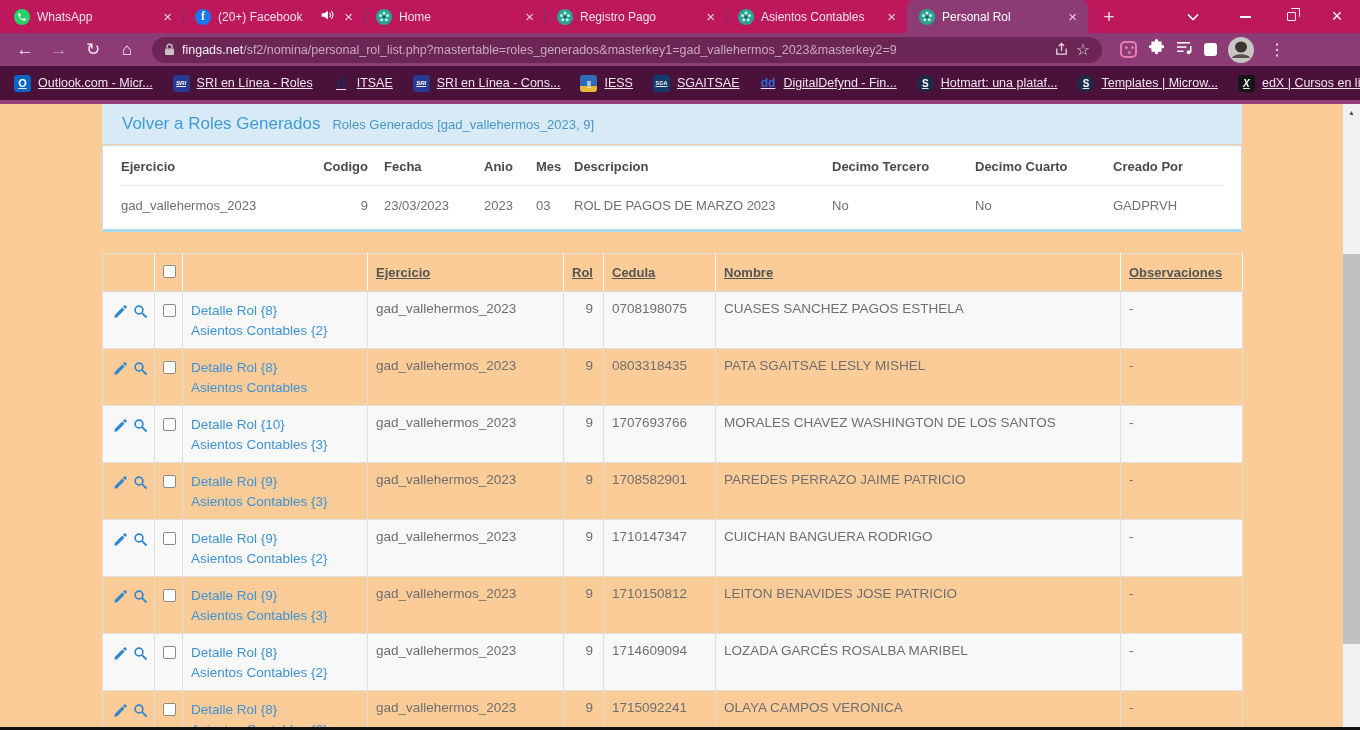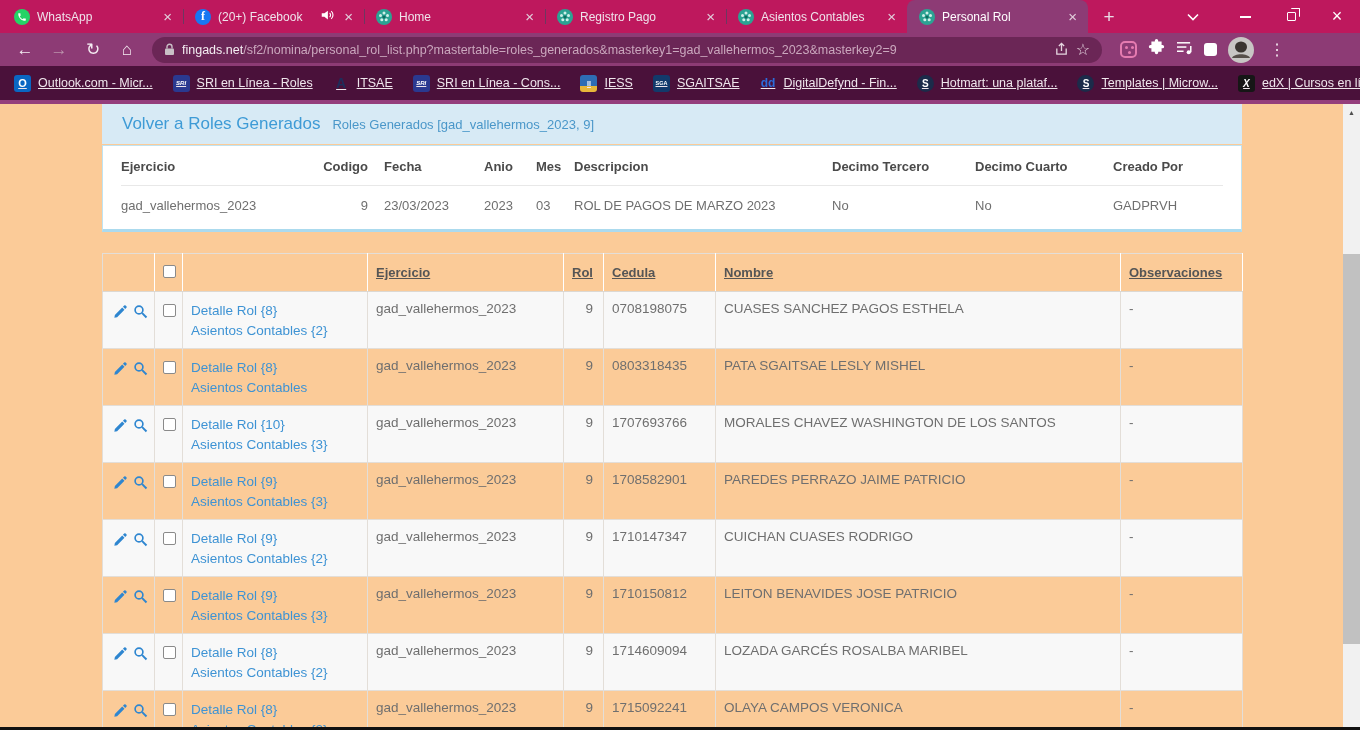--- a/index.html
+++ b/index.html
@@ -481,21 +481,21 @@
                 </span>
               </td>
               <td><span class="checkbox"></span></td>
               <td>
                 <a class="rowlink" href="#">Detalle Rol {9}</a>
                 <a class="rowlink" href="#">Asientos Contables {2}</a>
               </td>
               <td>gad_vallehermos_2023</td>
               <td class="rol">9</td>
               <td>1710147347</td>
-              <td>CUICHAN CUASES RODRIGO</td>
+              <td>CUICHAN BANGUERA RODRIGO</td>
               <td>-</td>
             </tr>
             <tr class="alt">
               <td>
                 <span class="iconpair">
                   <span><svg width="15" height="15" viewBox="0 0 20 20">
                       <path fill="#2E86D0" d="M2.5 14.5 1.8 18.2l3.7-.7 9.8-9.8-3-3zM13.3 3.7l3 3 1.6-1.6a1.4 1.4 0 0 0 0-2l-1-1a1.4 1.4 0 0 0-2 0z"></path>
                     </svg></span>
                   <span><svg width="15" height="15" viewBox="0 0 20 20">
                       <circle cx="8" cy="8" r="5.2" fill="none" stroke="#2E86D0" stroke-width="2.2"></circle>

